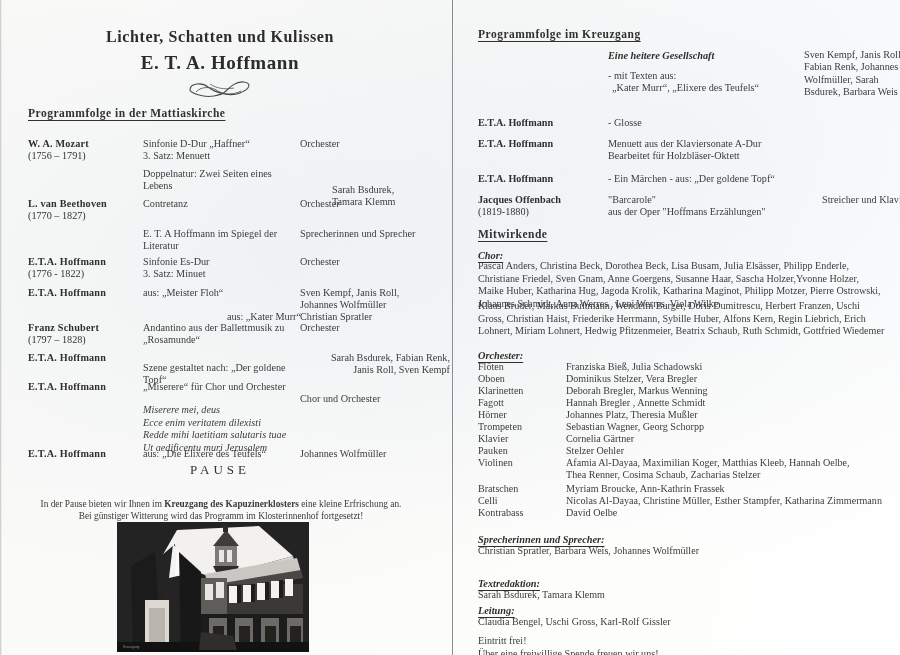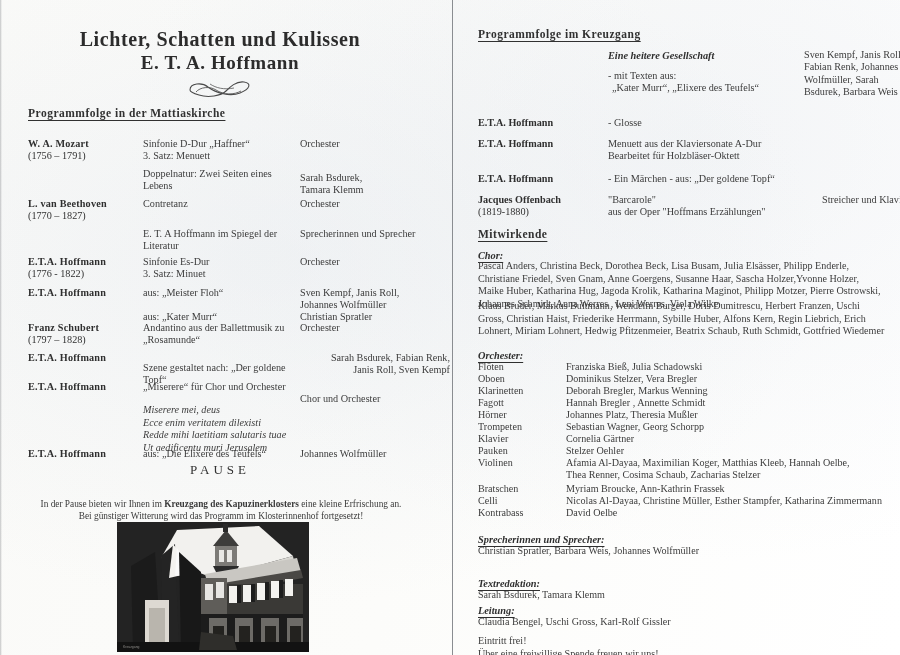--- a/index.html
+++ b/index.html
@@ -47,21 +47,21 @@
 
   
   .doc-title {
     text-align: center;
     font-weight: bold;
     letter-spacing: 0.6px;
     color: #2c2c2c;
   }
   #title-line1 {
     position: absolute; left: 0; top: 28px; width: 440px;
-    font-size: 20px;
+    font-size: 16px;
   }
   #title-line2 {
     position: absolute; left: 0; top: 52px; width: 440px;
     font-size: 19px;
   }
   #title-flourish {
     position: absolute; left: 186px; top: 78px;
     width: 72px; height: 22px;
   }
 
@@ -173,21 +173,21 @@
       </div>
       <div class="c-perf" style="top:0;">
         <span>Orchester</span>
       </div>
     </div>
 
     <div class="prow" style="top:168px;">
       <div class="c-work" style="top:0;">
         <span>Doppelnatur: Zwei Seiten eines Lebens</span>
       </div>
-      <div class="c-perf" style="top:4px;">
+      <div class="c-perf" style="top:16px;margin-left:32px;">
         <span>Sarah Bsdurek,</span><br>
         <span>Tamara Klemm</span>
       </div>
     </div>
 
     <div class="prow" style="top:198px;">
       <div class="c-who" style="top:0;">
         <span>L. van Beethoven</span><br>
         <span class="yrs">(1770 – 1827)</span>
       </div>
@@ -222,21 +222,21 @@
       </div>
     </div>
 
     <div class="prow" style="top:287px;">
       <div class="c-who" style="top:0;">
         <span>E.T.A. Hoffmann</span>
       </div>
       <div class="c-work" style="top:0;">
         <span>aus: „Meister Floh“</span>
       </div>
-      <div class="c-work" style="top:24px;">
+      <div class="c-work" style="top:24px;text-align:right;">
         <span>aus: „Kater Murr“</span>
       </div>
       <div class="c-perf" style="top:0;">
         <span>Sven Kempf, Janis Roll,</span><br>
         <span>Johannes Wolfmüller</span><br>
         <span>Christian Spratler</span>
       </div>
     </div>
 
     <div class="prow" style="top:322px;">

